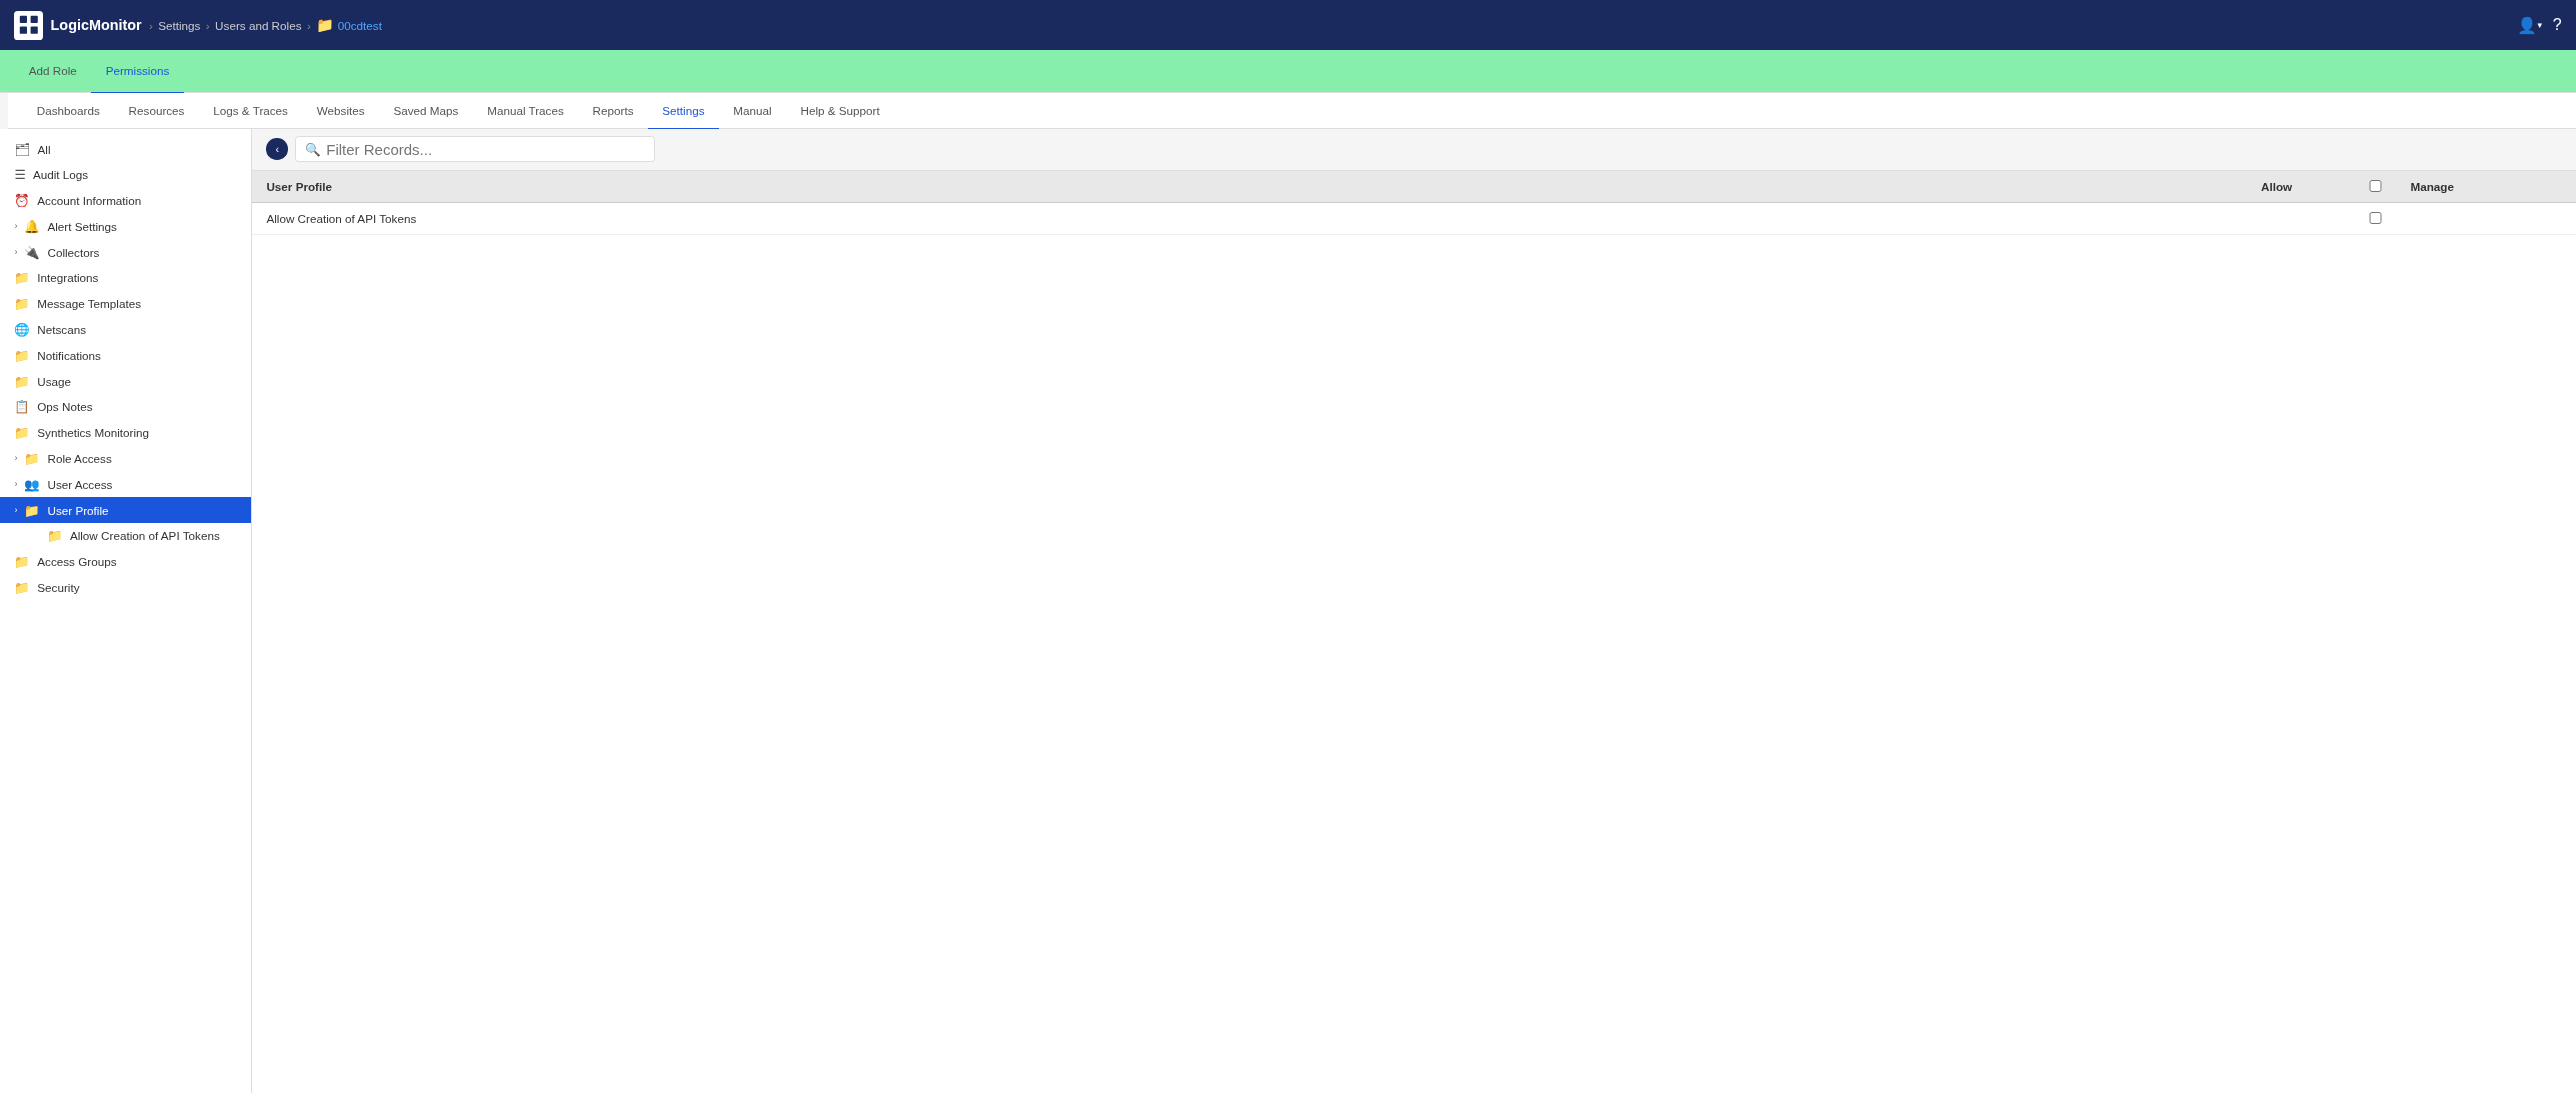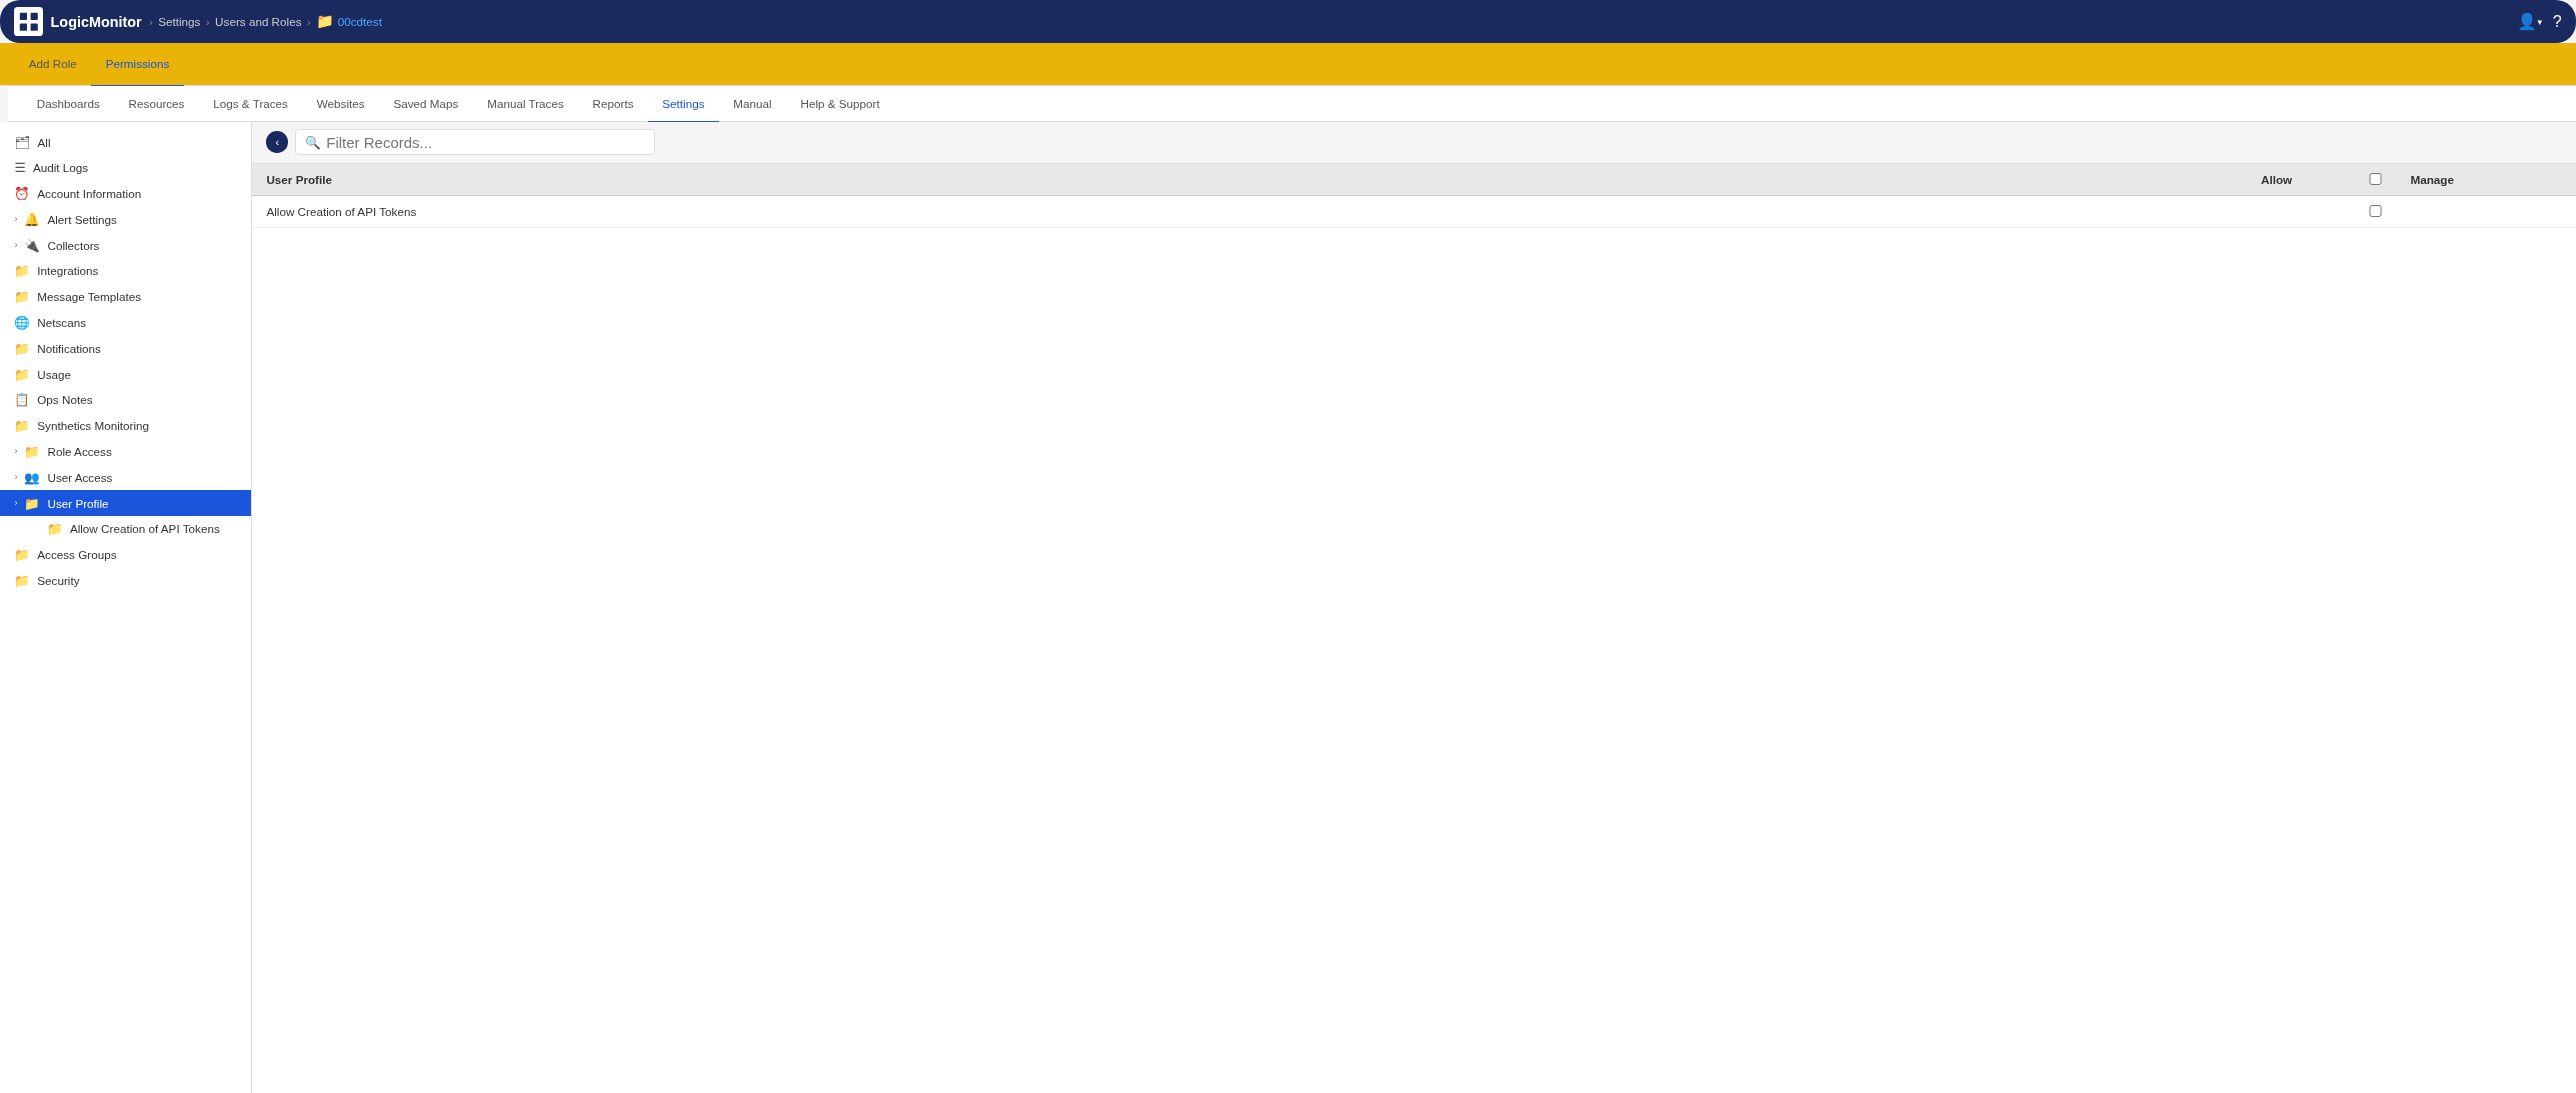--- a/index.html
+++ b/index.html
@@ -1,36 +1,36 @@
 <!DOCTYPE html>
 <html style="font-size:14.4px"><head>
   <meta charset="utf-8">
   <style>
     * { box-sizing: border-box; margin: 0; padding: 0; }
     body { font-family: -apple-system, BlinkMacSystemFont, 'Segoe UI', Arial, sans-serif; font-size: 12.6px; background: #f5f5f5; color: #333; }
 
     
     .top-nav {
       display: flex; align-items: center; justify-content: space-between;
-      background: #1a2a5e; height: 43px; padding: 0 14.4px; border-radius: 20px;
+      background: #1a2a5e; height: 50px; padding: 0 14.4px;
     }
     .top-nav-left { display: flex; align-items: center; gap: 7.2px; }
     .logo-area { display: flex; align-items: center; gap: 7.2px; color: white; font-weight: bold; font-size: 14.4px; }
     .logo-icon { width: 29px; height: 29px; background: white; border-radius: 3.6px; display: flex; align-items: center; justify-content: center; }
     .logo-icon svg { width: 21.6px; height: 21.6px; }
     .breadcrumb { display: flex; align-items: center; gap: 5.4px; color: #ccc; font-size: 11.7px; }
     .breadcrumb a { color: #ccc; text-decoration: none; }
     .breadcrumb .sep { color: #888; }
     .breadcrumb .current { color: #4da6ff; display: flex; align-items: center; gap: 3.6px; }
     .top-nav-right { display: flex; align-items: center; gap: 10.8px; color: white; }
     .icon-btn { cursor: pointer; display: flex; align-items: center; color: white; font-size: 16px; }
 
     
     .tab-bar {
-      background: #eab308; border-bottom: 0.9px solid #ddd;
+      background: #86efac; border-bottom: 0.9px solid #ddd;
       display: flex; align-items: center; padding: 0 14.4px; height: 43px;
     }
     .tab-item {
       padding: 0 14.4px; height: 43px; display: flex; align-items: center;
       cursor: pointer; color: #555; font-size: 11.7px; border-bottom: 1.8px solid transparent;
       white-space: nowrap;
     }
     .tab-item.active { color: #1a56db; border-bottom: 1.8px solid #1a56db; font-weight: 500; }
 
     

